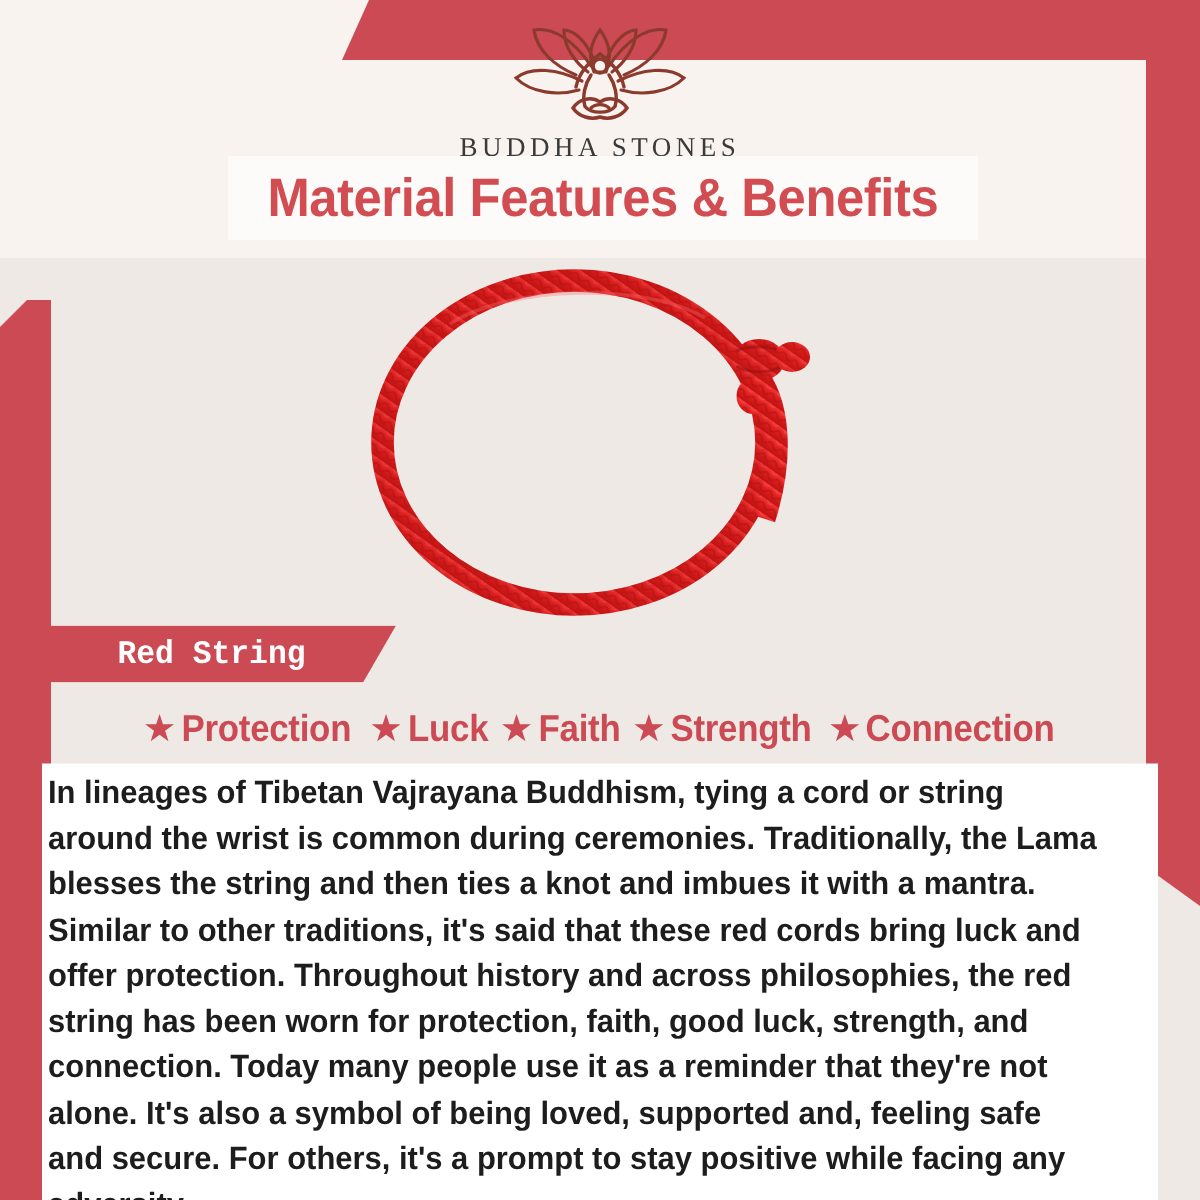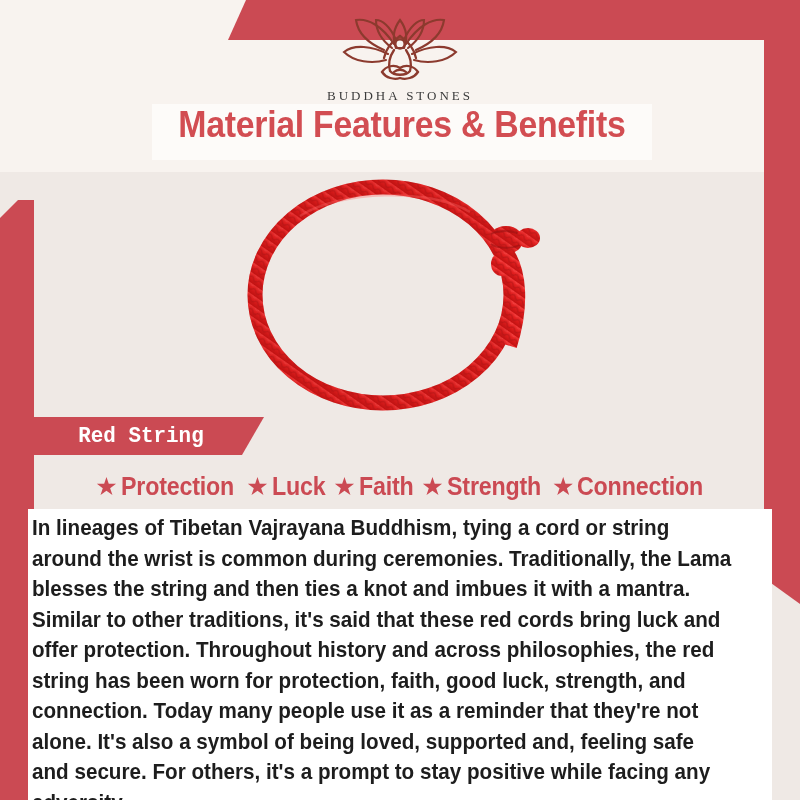--- a/index.html
+++ b/index.html
@@ -68,34 +68,34 @@
     text-align: center;
     z-index: 5;
   }
   .logo-mark {
     display: block;
     margin: 0 auto;
   }
   .logo-word {
     margin-top: 2px;
     font-family: "Liberation Serif", serif;
-    font-size: 13px;
+    font-size: 18px;
     letter-spacing: 3px;
     color: #3a3a3a;
     font-weight: 400;
   }
 
   
   .title-band {
     position: absolute;
     left: 152px; top: 104px;
     width: 500px; height: 56px;
     background: #fdfbf9;
     display: flex;
-    align-items: flex-start;
+    align-items: center;
     justify-content: center;
     z-index: 6;
   }
   .title-text {
     font-size: 36px;
     font-weight: bold;
     color: #d24d52;
     letter-spacing: -0.3px;
     transform: scaleX(0.94);
     white-space: nowrap;

